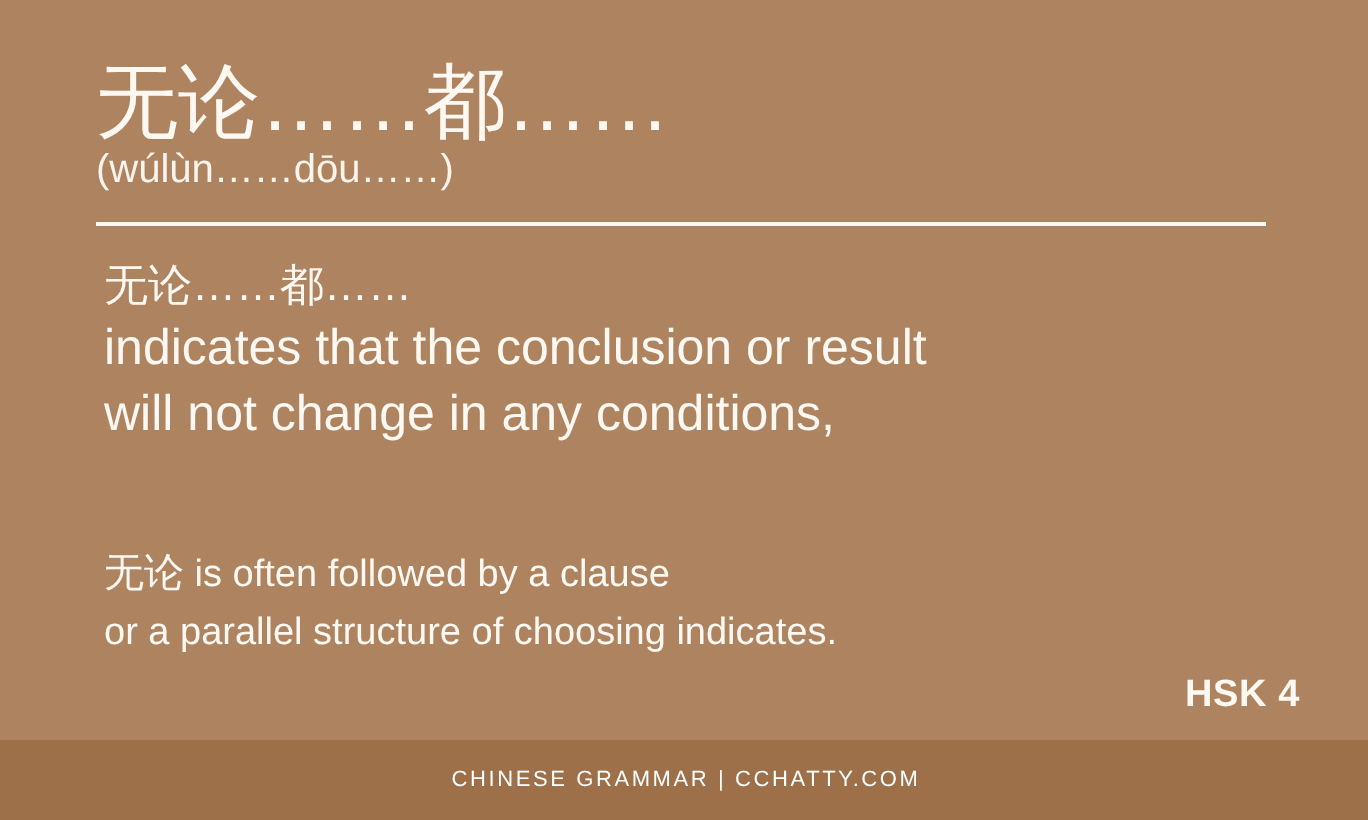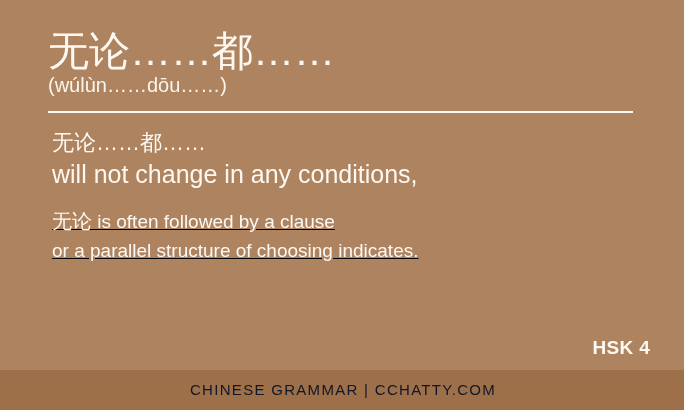--- a/index.html
+++ b/index.html
@@ -72,22 +72,21 @@
   }
   .cn-line {
     font-size: 22px;
     line-height: 30px;
   }
   .en-line {
     font-size: 25px;
     line-height: 33px;
   }
   #block-two {
-    margin-top: 16px;
-    text-decoration: underline;
+    margin-top: 49px;
   }
   .sm-line {
     font-size: 19px;
     line-height: 29px;
     color: #fdf8f2;
     font-weight: 300;
     white-space: nowrap;
   }
   .sm-line .cn-inline {
     font-size: 20px;
@@ -111,23 +110,23 @@
     left: 0;
     bottom: 0;
     width: 684px;
     height: 40px;
     background: #9d7049;
     display: flex;
     align-items: center;
     justify-content: center;
   }
   #footer-text {
-    font-size: 15px;
+    font-size: 11px;
     line-height: 18px;
-    color: #0f172a;
+    color: #ffffff;
     font-weight: 400;
     letter-spacing: 1.3px;
     padding-left: 2px;
   }
 </style>
 </head>
 <body>
 
 <div id="card">
 
@@ -135,20 +134,21 @@
     <div id="title">无论……都……</div>
     <div id="pinyin">(wúlùn……dōu……)</div>
   </div>
 
   <div id="divider"></div>
 
   <div id="body">
 
     <div class="block" id="block-one">
       <div class="line cn-line">无论……都……</div>
+      <div class="line en-line">indicates that the conclusion or result</div>
       <div class="line en-line">will not change in any conditions,</div>
     </div>
 
     <div class="block" id="block-two">
       <div class="sm-line"><span class="cn-inline">无论</span><span> is often followed by a clause</span></div>
       <div class="sm-line">or a parallel structure of choosing indicates.</div>
     </div>
 
   </div>
 

